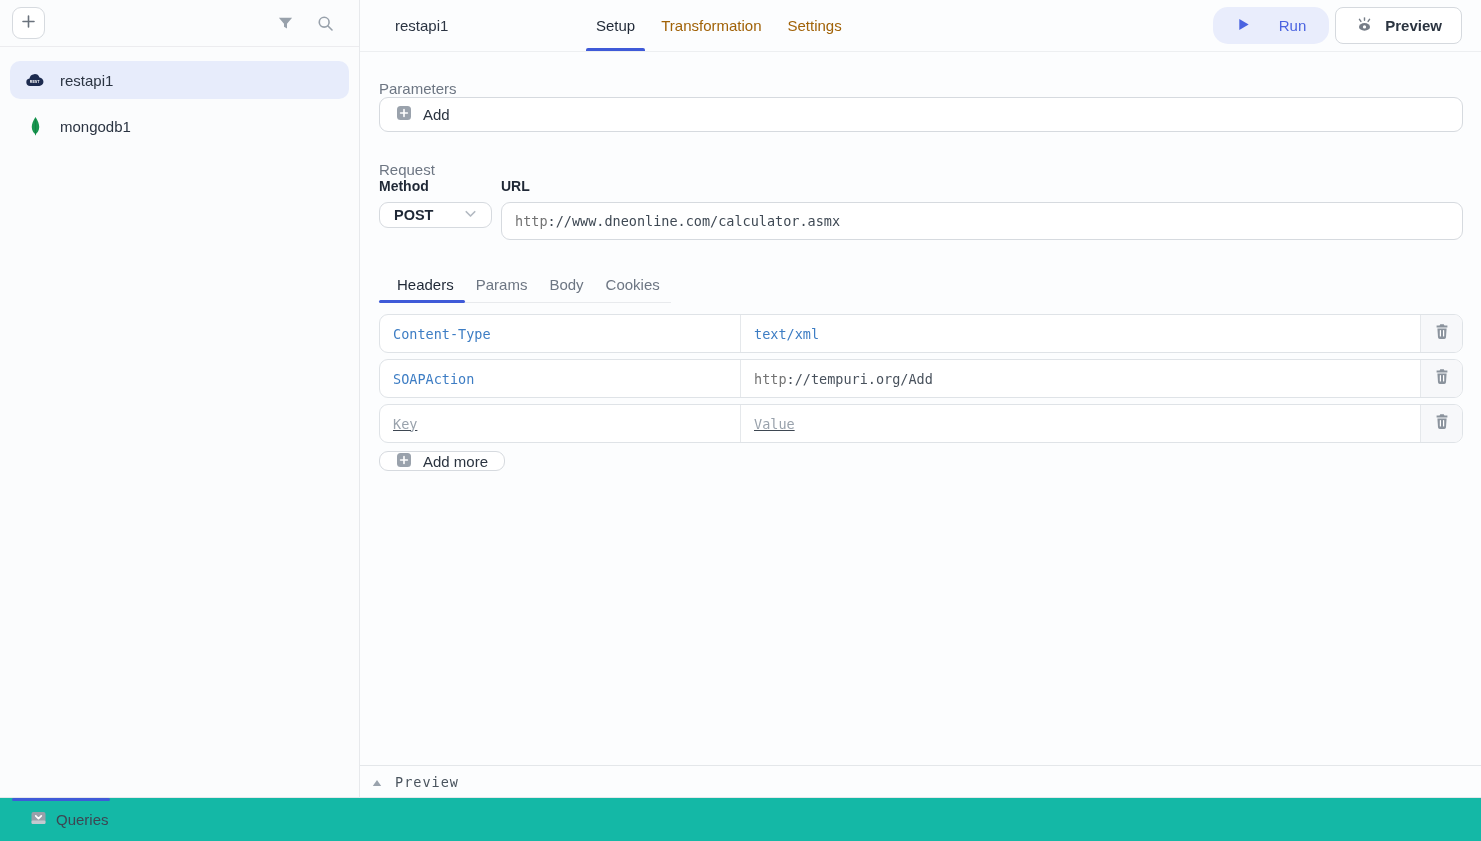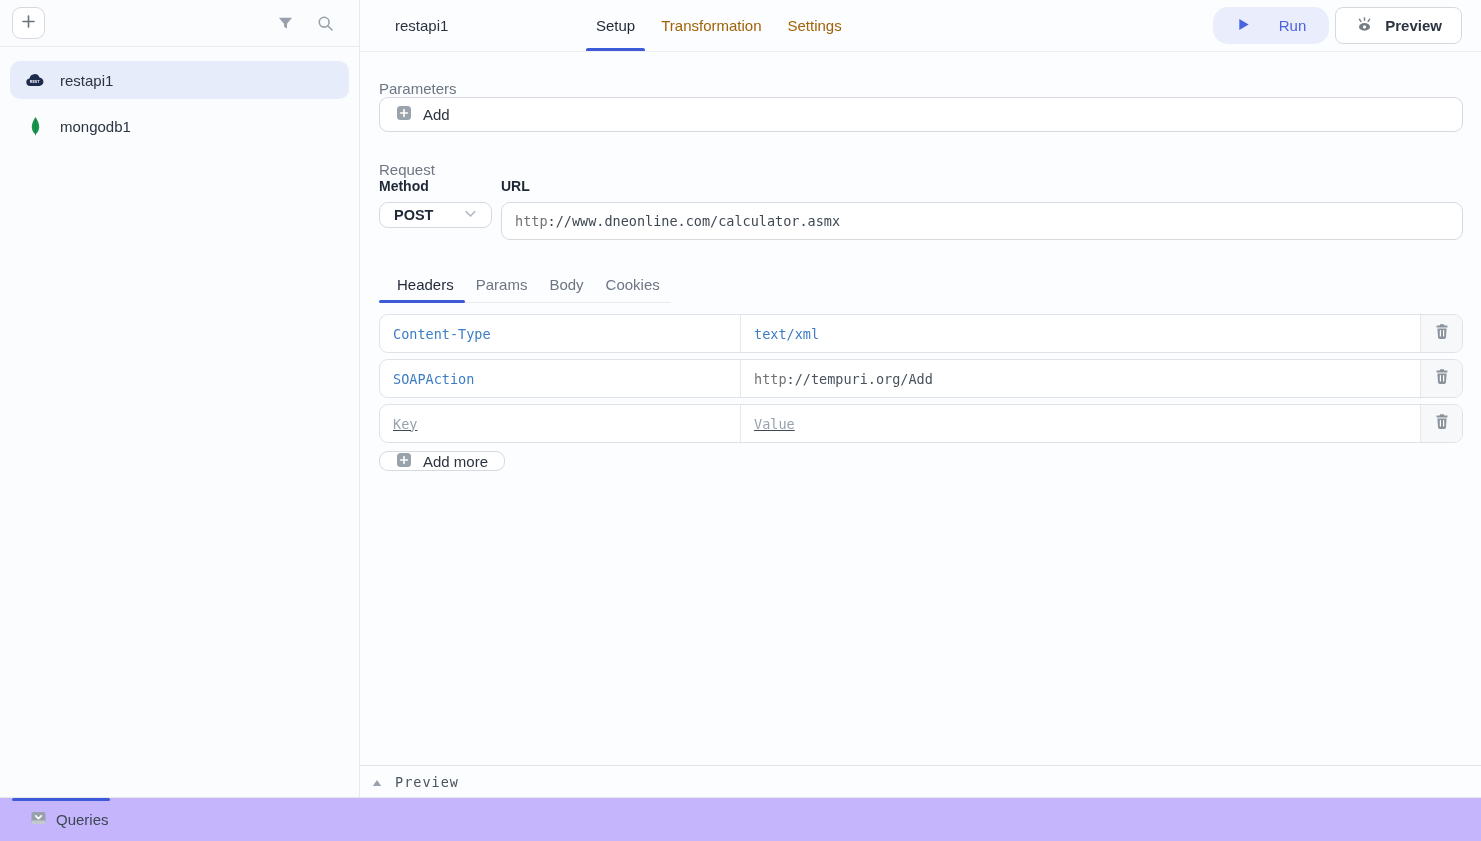--- a/index.html
+++ b/index.html
@@ -69,21 +69,21 @@
   .syntax-dark { color:#49525d; }
   .url-dark { color:#3f4954; }
 
   .add-more-wrap { margin-top:8px; }
 
   
   .preview-bar { height:32px; flex:none; margin-top:auto; border-top:1px solid #e4e7ea; display:flex; align-items:center; padding-left:12px; gap:13px; cursor:pointer; }
   .preview-bar-label { font-family:"DejaVu Sans Mono", monospace; font-size:13.5px; color:#4a545e; letter-spacing:1px; }
 
   
-  .bottom-bar { height:44px; flex:none; border-top:1px solid #e5e8eb; background:#c4b5fd; position:relative; display:flex; align-items:center; padding-left:30px; gap:9px; }
+  .bottom-bar { height:44px; flex:none; border-top:1px solid #e5e8eb; background:#14b8a6; position:relative; display:flex; align-items:center; padding-left:30px; gap:9px; }
   .bottom-indicator { position:absolute; top:0; left:12px; width:98px; height:3px; background:#3f5ad8; border-radius:2px; }
   .bottom-tab-label { font-size:15px; font-weight:500; color:#3d4653; }
 </style>
 </head>
 <body>
 
 <div class="app">
   <div class="body">
 
     <div class="sidebar">

